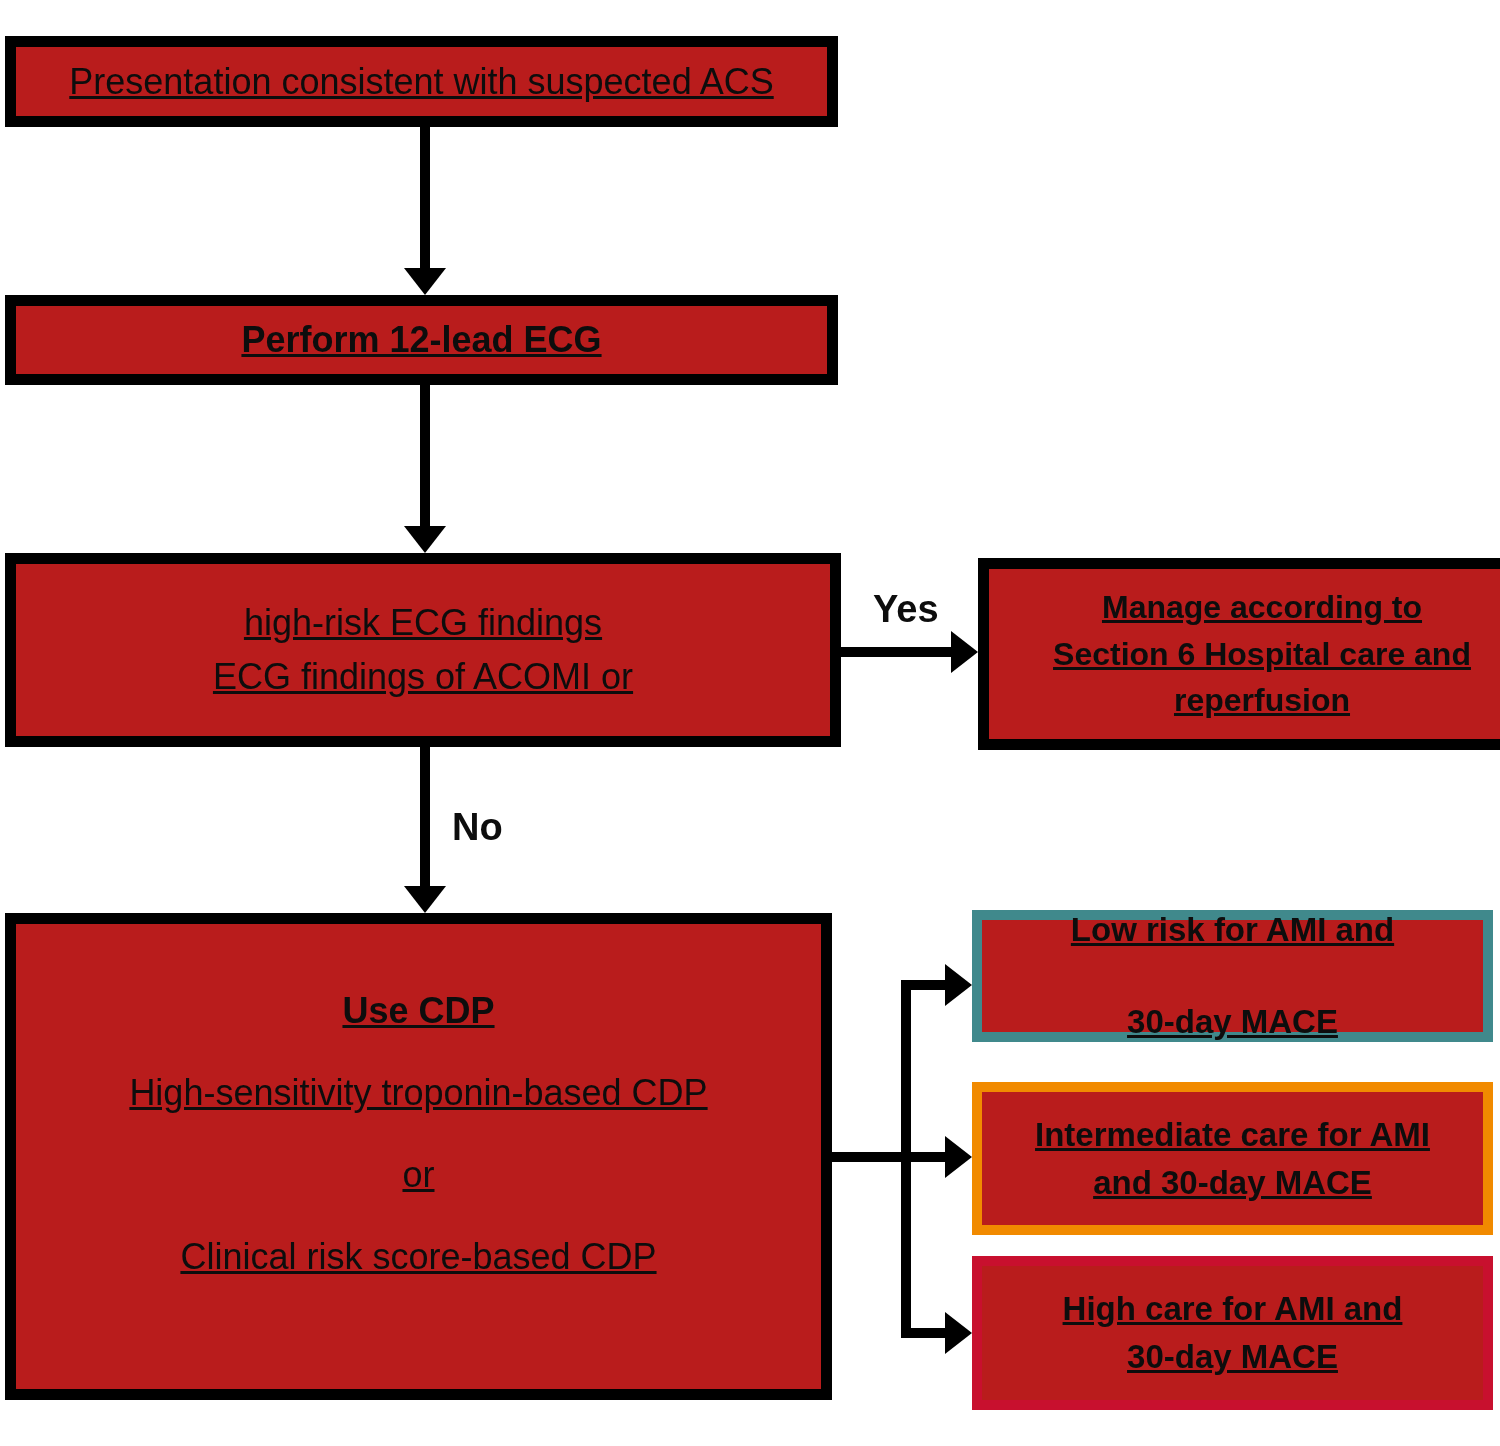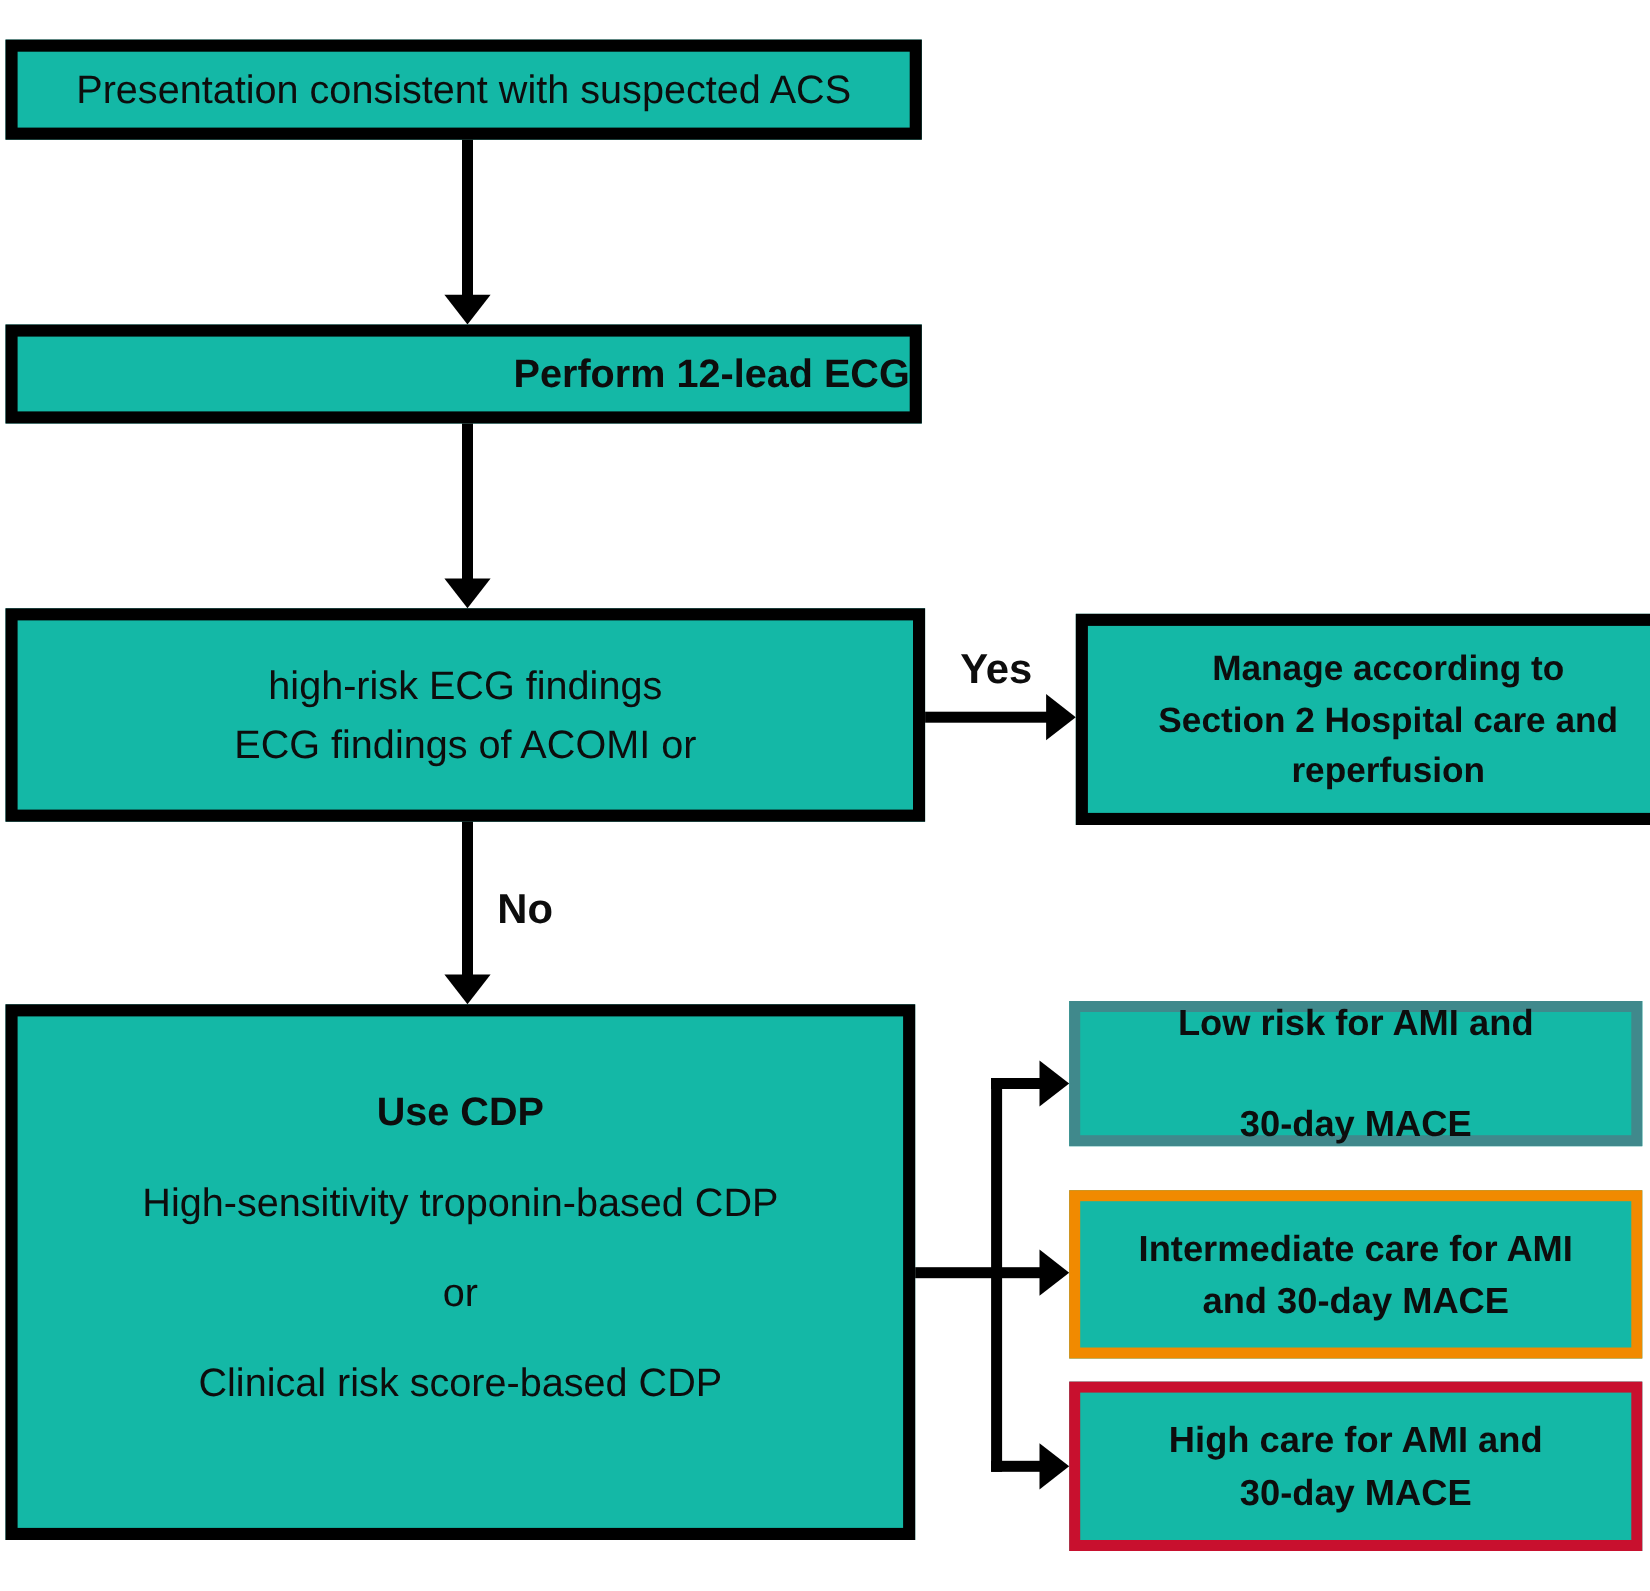--- a/index.html
+++ b/index.html
@@ -11,34 +11,35 @@
   .canvas {
     position: relative;
     width: 1500px;
     height: 1446px;
     background: #ffffff;
     overflow: hidden;
   }
   
   .node {
     position: absolute;
-    background: #14b8a6;
+    background: #b91c1c;
     border: 11px solid #000000;
     display: flex;
     flex-direction: column;
     align-items: center;
     justify-content: center;
     text-align: center;
+    text-decoration: underline;
   }
   .node .ln { display: block; }
 
   .n-presentation { left: 5px;   top: 36px;   width: 833px; height: 91px;
                     font-size: 36px; font-weight: 400; }
   .n-ecg          { left: 5px;   top: 295px;  width: 833px; height: 90px;
-                    font-size: 36px; font-weight: 700; align-items: flex-end; }
+                    font-size: 36px; font-weight: 700; }
   .n-findings     { left: 5px;   top: 553px;  width: 836px; height: 194px;
                     font-size: 36px; font-weight: 400; line-height: 1.5; }
   .n-manage       { left: 978px; top: 558px;  width: 568px; height: 192px;
                     font-size: 32px; font-weight: 700; line-height: 1.45; }
   .n-cdp          { left: 5px;   top: 913px;  width: 827px; height: 487px;
                     font-size: 36px; font-weight: 400; line-height: 50px;
                     justify-content: flex-start; padding-top: 62px; gap: 32px; }
   .n-cdp .cdp-title { font-weight: 700; }
   .n-risk {
     width: 521px; left: 972px;
@@ -95,21 +96,21 @@
     <span class="ln">high-risk ECG findings</span>
     <span class="ln">ECG findings of ACOMI or</span>
   </div>
 
   <div class="edge-label" style="left:873px; top:588px;">Yes</div>
   <div class="hline" style="left:841px; top:647px; width:112px;"></div>
   <div class="arrow-right" style="left:951px; top:631px;"></div>
 
   <div class="node n-manage">
     <span class="ln">Manage according to</span>
-    <span class="ln">Section 2 Hospital care and</span>
+    <span class="ln">Section 6 Hospital care and</span>
     <span class="ln">reperfusion</span>
   </div>
 
   <div class="vline" style="left:420px; top:747px; height:144px;"></div>
   <div class="edge-label" style="left:452px; top:806px;">No</div>
   <div class="arrow-down" style="left:404px; top:886px;"></div>
 
   <div class="node n-cdp">
     <span class="ln cdp-title">Use CDP</span>
     <span class="ln">High-sensitivity troponin-based CDP</span>

